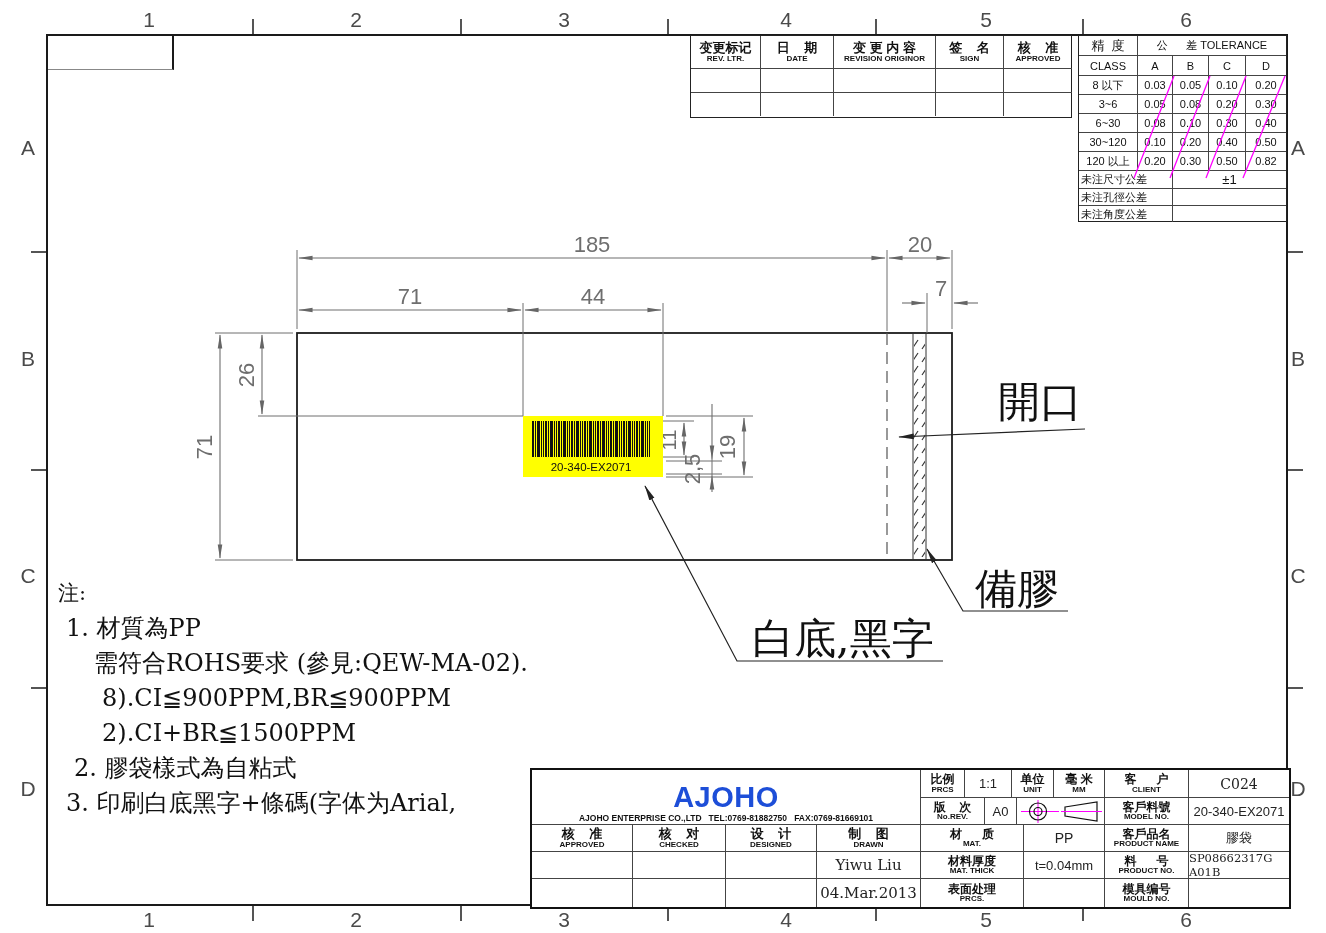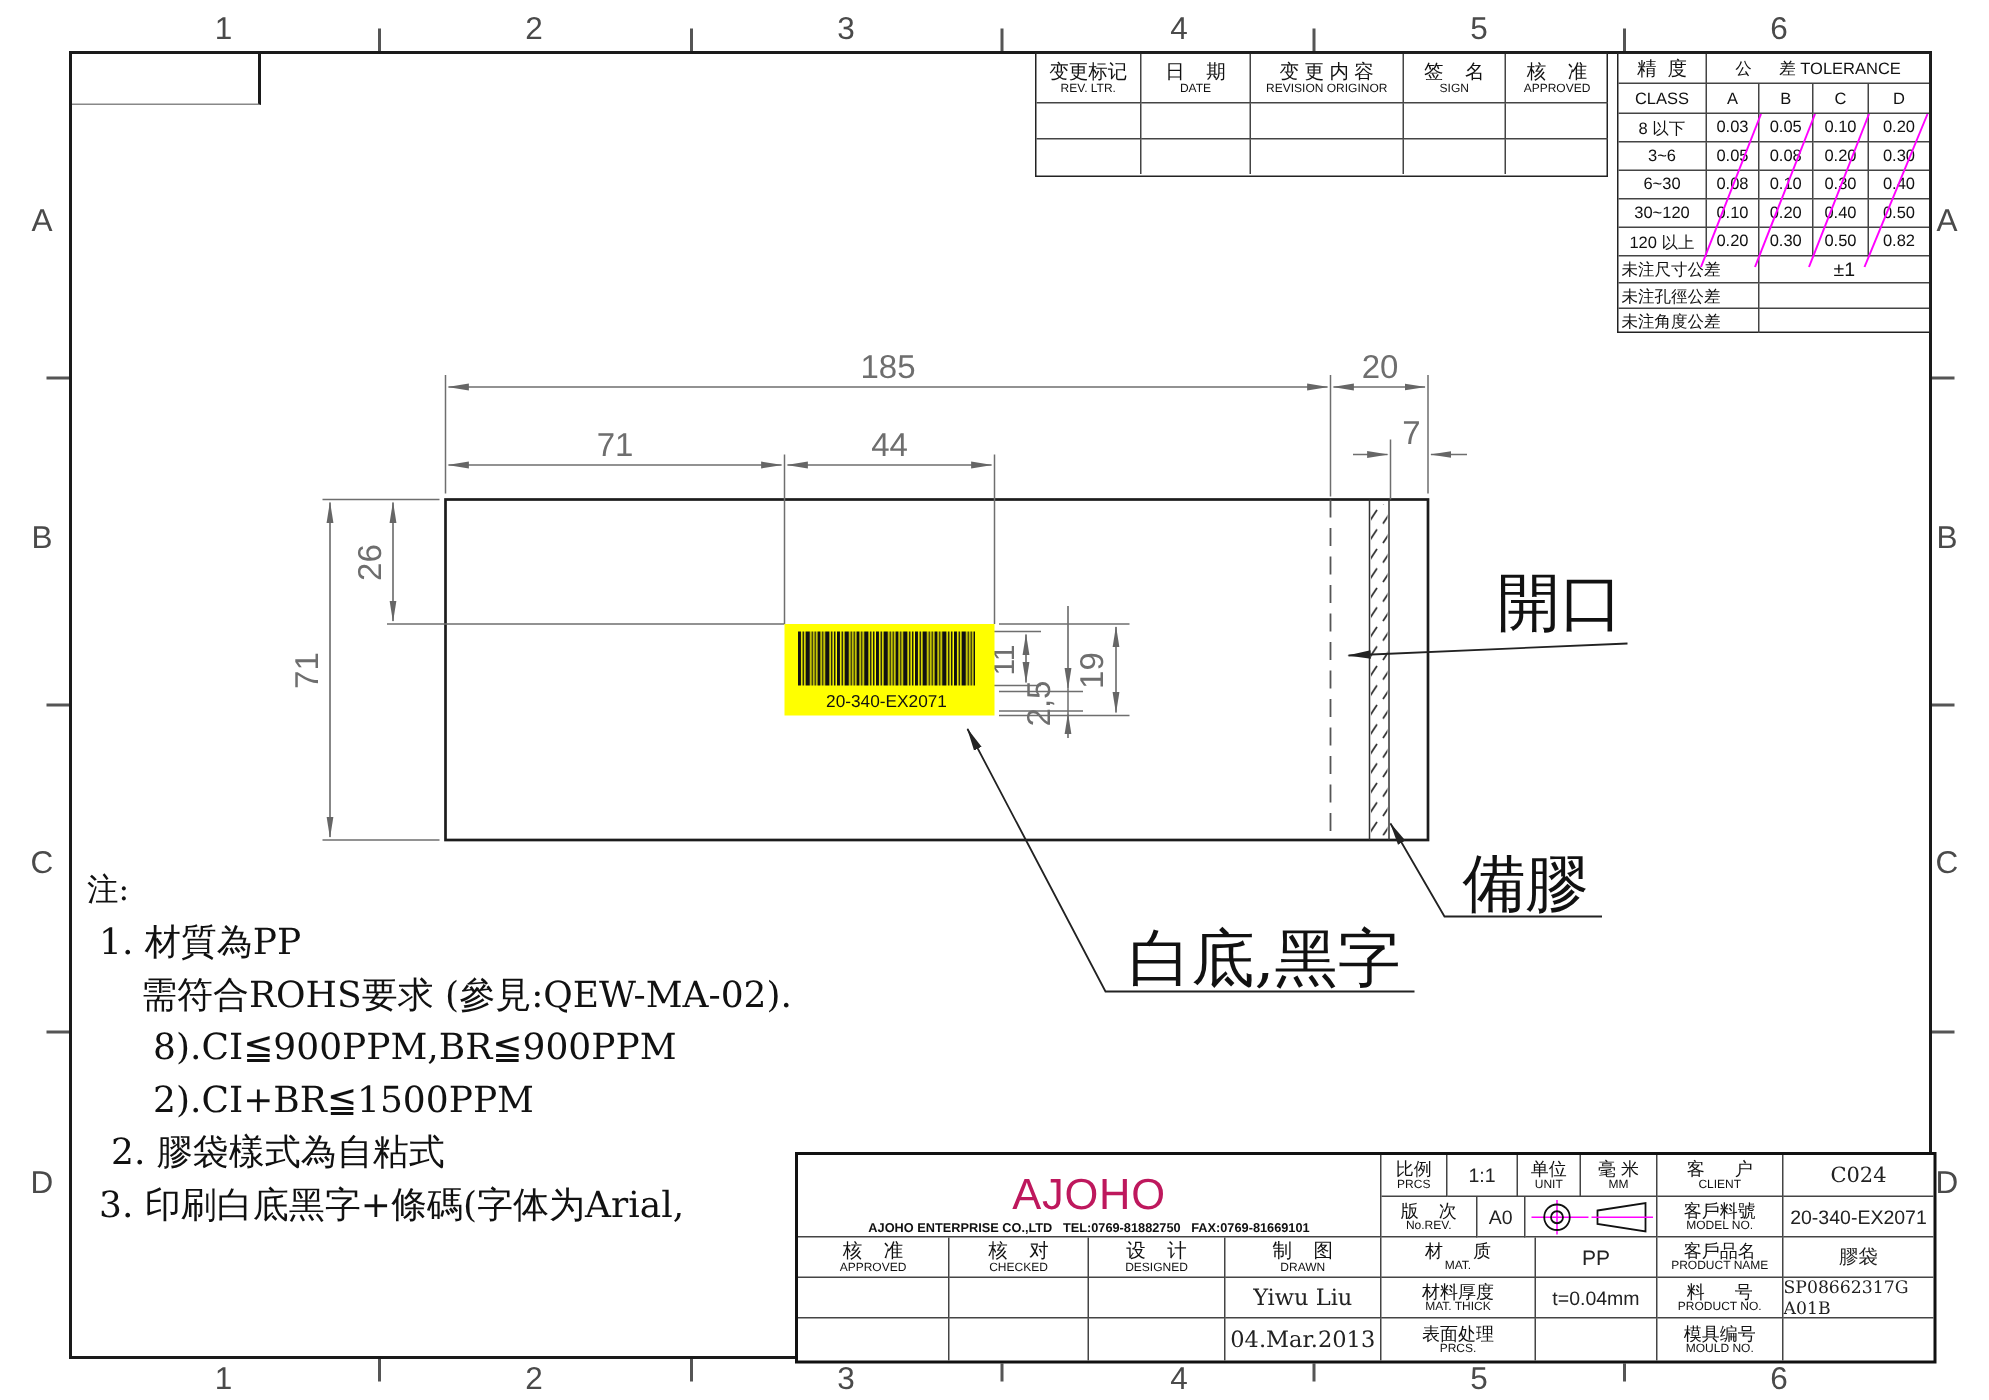--- a/index.html
+++ b/index.html
@@ -11,21 +11,21 @@
          border:2px solid #1a1a1a;box-sizing:border-box;}
   #stampbox{position:absolute;left:48px;top:36px;width:124px;height:33px;
             border-right:2px solid #1a1a1a;border-bottom:1px solid #888;}
   .zone{position:absolute;color:#4a4a4a;font-size:21px;width:40px;text-align:center;}
   .tickv{position:absolute;width:2px;height:15px;background:#555;}
   .tickh{position:absolute;width:15px;height:2px;background:#555;}
   
   .cell{position:absolute;box-sizing:border-box;border-right:1px solid #444;
         border-bottom:1px solid #444;display:flex;align-items:center;justify-content:center;
         overflow:hidden;}
-  .hdr{flex-direction:column;line-height:1.05;}
+  .hdr{flex-direction:column;line-height:1.05;font-weight:bold;}
   .cn{font-size:13px;white-space:pre;color:#111;}
   .en{font-size:8px;white-space:pre;color:#111;letter-spacing:0;}
   
   #revtable{position:absolute;left:690px;top:35px;width:382px;height:83px;
             border:1.5px solid #222;box-sizing:border-box;}
   
   #toltable{position:absolute;left:1078px;top:35px;width:209px;height:187px;
             border:1.5px solid #222;box-sizing:border-box;font-size:11px;}
   #toltable .cell{font-size:11px;color:#111;}
   #tol-overlay{position:absolute;left:1078px;top:35px;width:209px;height:187px;pointer-events:none;}
@@ -34,21 +34,21 @@
   #notes{position:absolute;left:58px;top:576px;width:500px;color:#111;
          font-family:"DejaVu Serif","Liberation Serif",serif;}
   #notes div{white-space:pre;line-height:35px;font-size:24px;}
   .n0{font-size:21px !important;}
   .ind1{padding-left:8px;} .ind2{padding-left:36px;} .ind3{padding-left:44px;} .ind4{padding-left:16px;} .ind5{padding-left:40px;}
   
   #titleblock{position:absolute;left:530px;top:768px;width:757px;height:137px;
               border:2px solid #111;box-sizing:content-box;background:#fff;}
   #titleblock .val{font-size:13px;color:#222;}
   #logo-cell{flex-direction:row;gap:6px;position:absolute;}
-  #logo-text{font-size:29px;font-weight:normal;letter-spacing:0.5px;color:#be185d;}
+  #logo-text{font-size:29px;font-weight:bold;letter-spacing:0.5px;color:#1d4ed8;}
   #company-cn{font-size:29px;font-weight:bold;font-style:italic;color:#000;
               font-family:"DejaVu Serif","Liberation Serif",serif;white-space:nowrap;}
   #company-en{position:absolute;left:0;right:0;bottom:1px;text-align:center;font-size:8.5px;
               font-weight:bold;color:#111;white-space:pre;}
   svg text{font-family:"Liberation Sans",sans-serif;}
   .cjk-label{font-family:"DejaVu Serif","Liberation Serif",serif;}
 </style>
 </head>
 <body>
 

